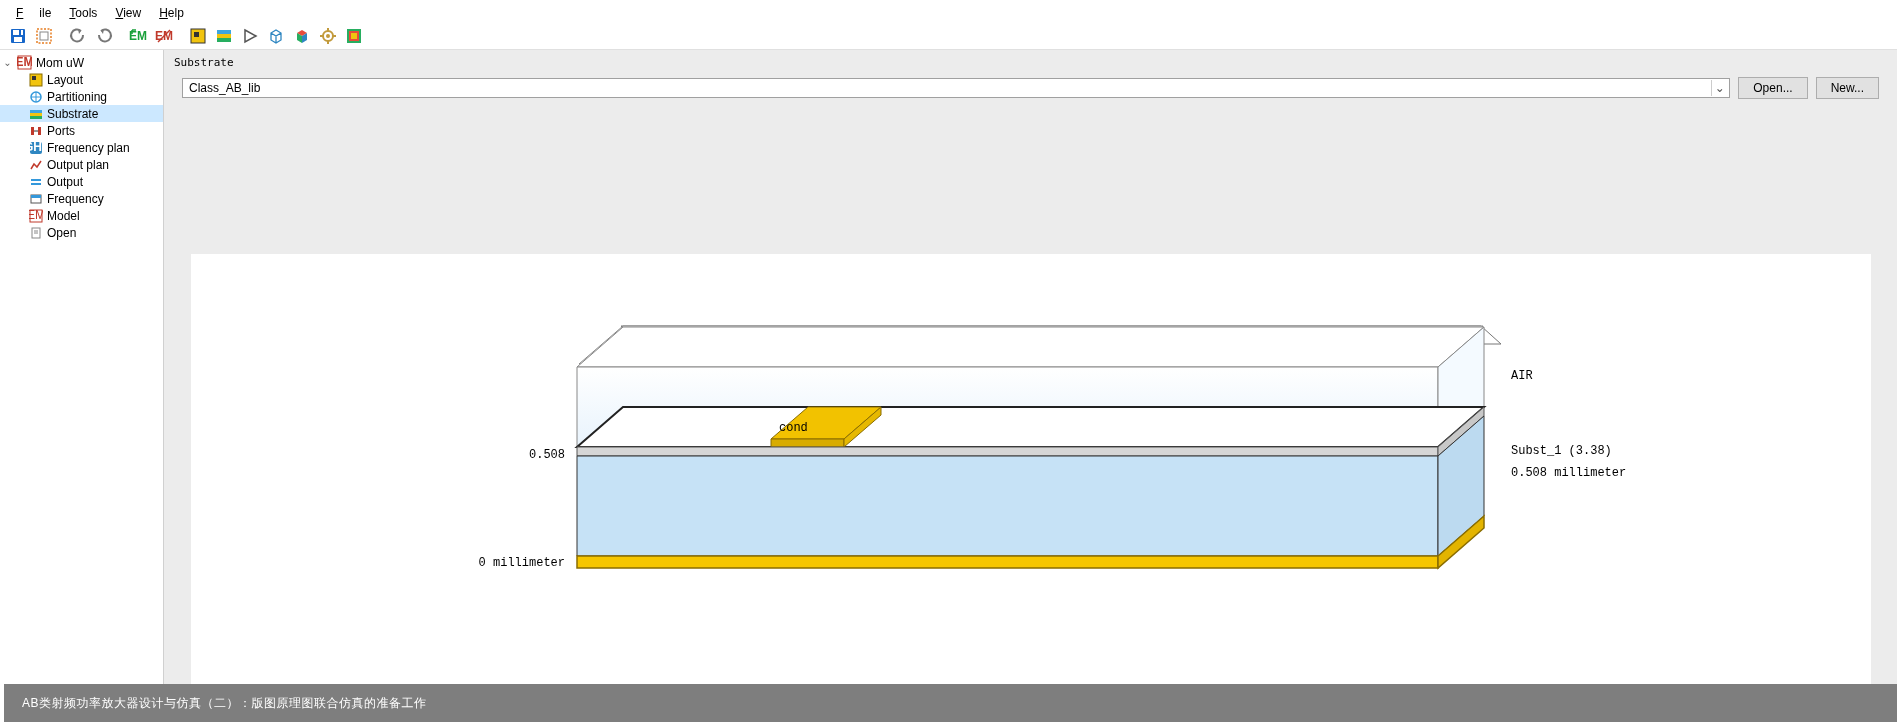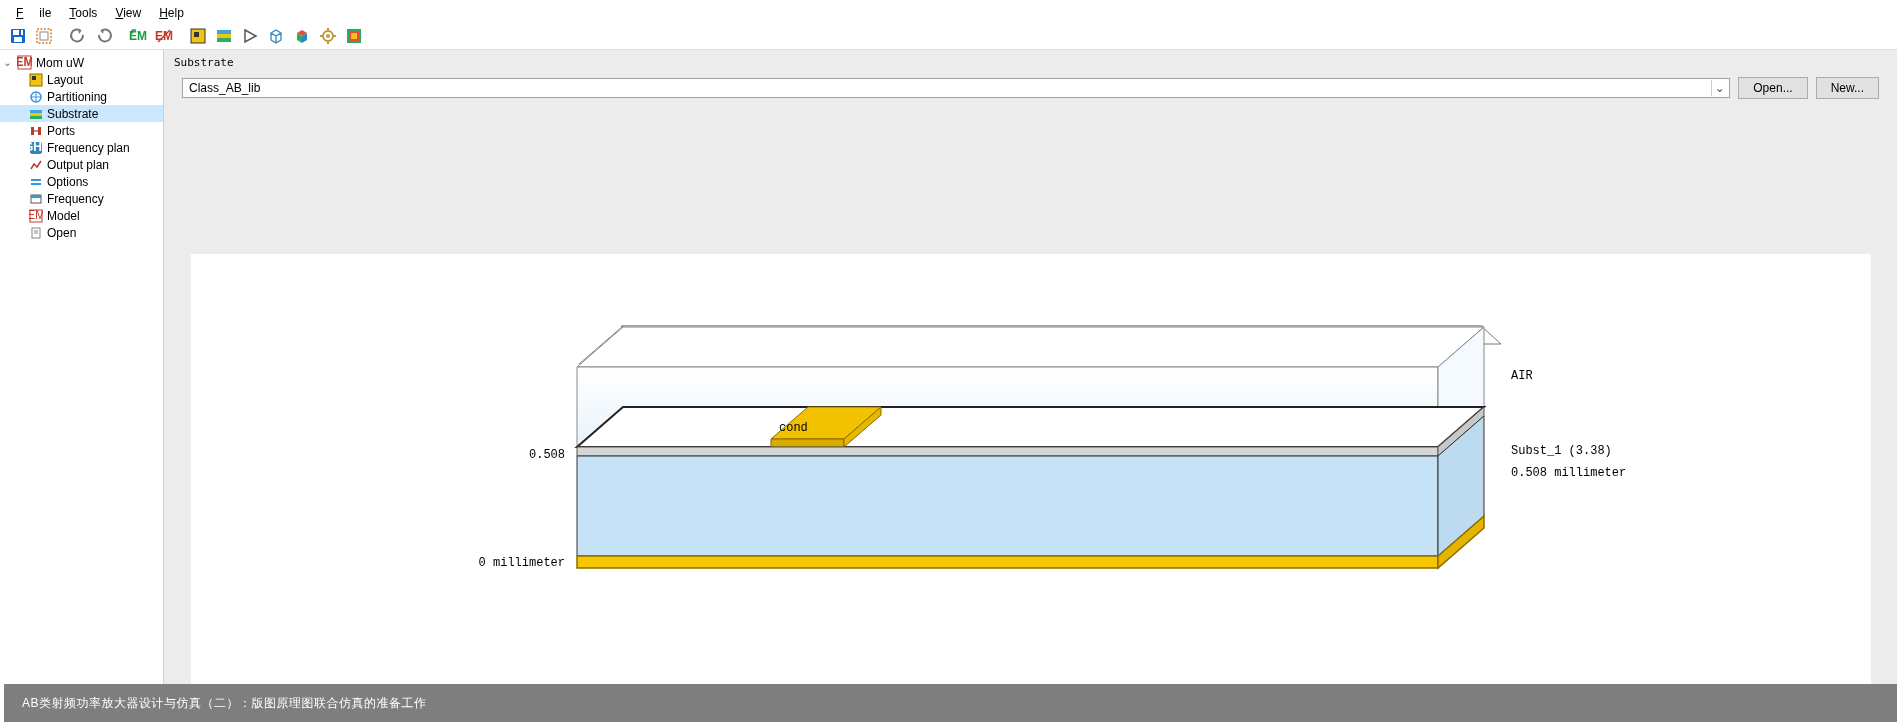--- a/index.html
+++ b/index.html
@@ -216,21 +216,21 @@
         </span>
       <span>Output plan</span>
     </div>
     <div class="tree-item child">
       <span class="tree-icon">
           <svg width="14" height="14">
             <rect x="2" y="4" width="10" height="2" fill="#3498db"></rect>
             <rect x="2" y="8" width="10" height="2" fill="#3498db"></rect>
           </svg>
         </span>
-      <span>Options</span>
+      <span>Output</span>
     </div>
     <div class="tree-item child">
       <span class="tree-icon">
           <svg width="14" height="14">
             <rect x="2" y="3" width="10" height="8" fill="none" stroke="#555"></rect>
             <rect x="2" y="3" width="10" height="3" fill="#3498db"></rect>
           </svg>
         </span>
       <span>Frequency</span>
     </div>

